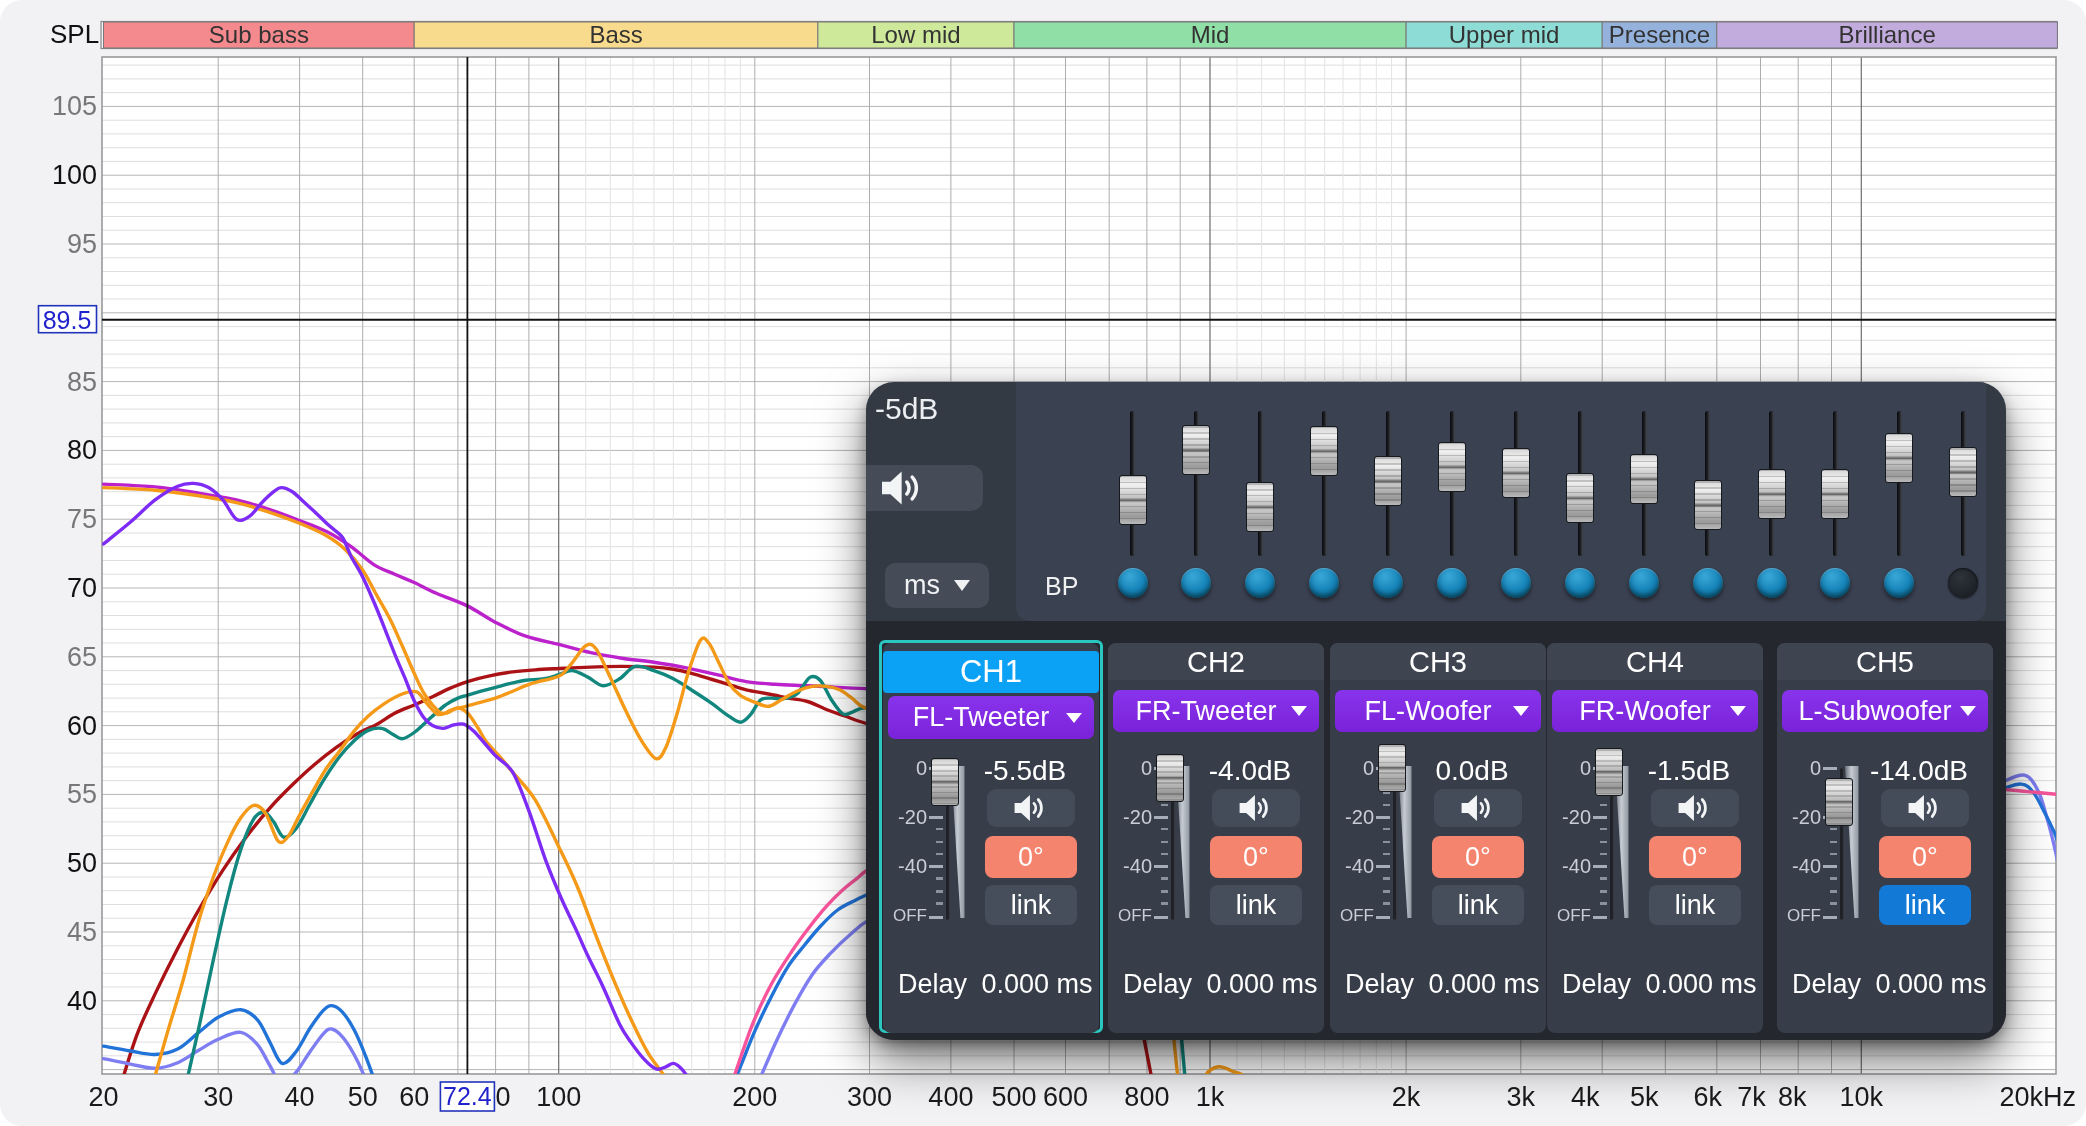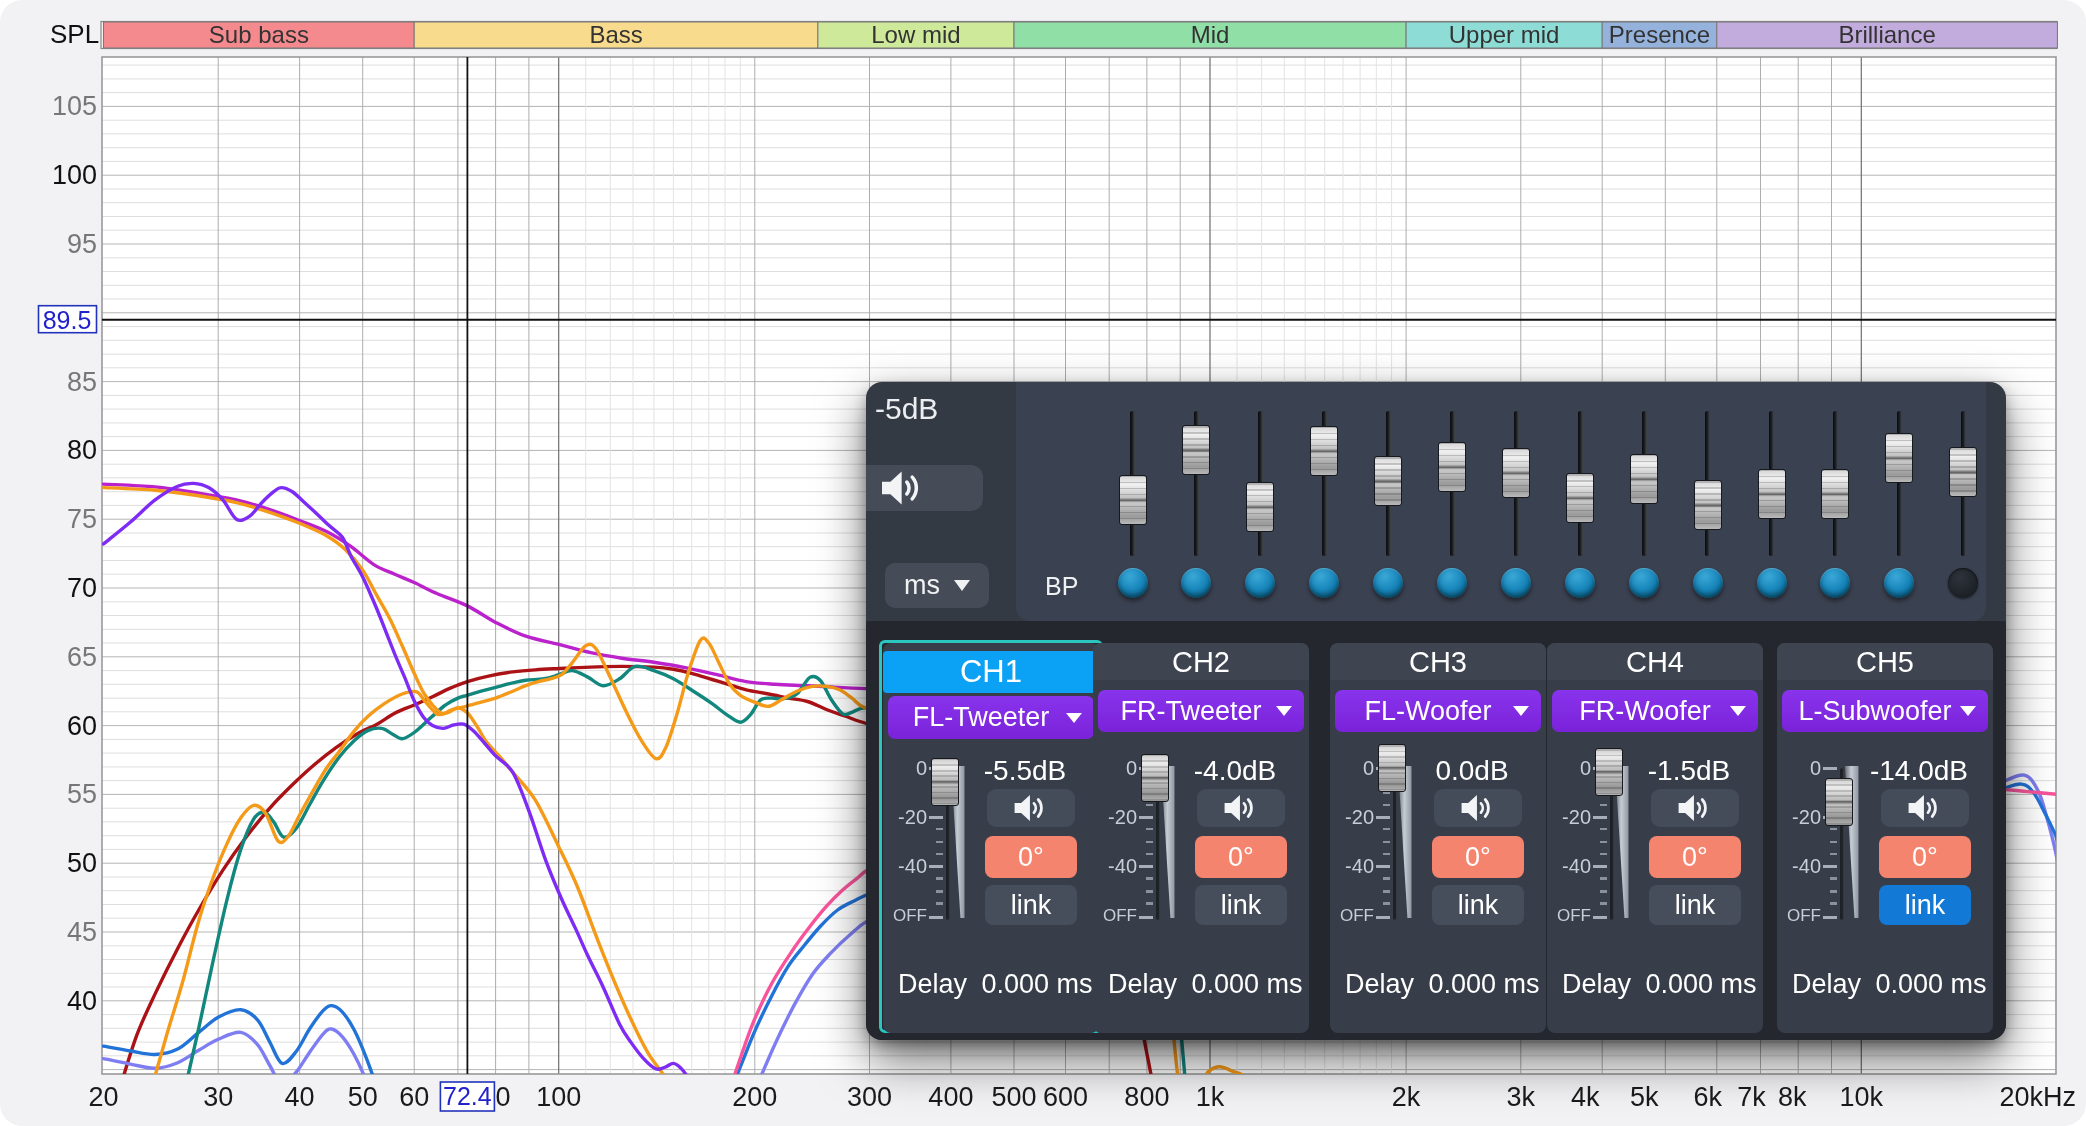--- a/index.html
+++ b/index.html
@@ -1,16 +1,16 @@
 <!DOCTYPE html>
 <html><head><meta charset="utf-8"><style>
 *{margin:0;padding:0;box-sizing:border-box}
 html,body{background:#fff}
 #page{position:relative;width:2086px;height:1126px;background:#f2f2f4;border-radius:22px;overflow:hidden;font-family:"Liberation Sans",sans-serif}
-.panel{position:absolute;left:866px;top:382px;width:1140px;height:658px;background:#343a44;border-radius:16px;overflow:hidden;box-shadow:0 20px 48px rgba(0,0,0,.55), 0 6px 16px -3px rgba(0,0,0,.45)}
+.panel{position:absolute;left:866px;top:382px;width:1140px;height:658px;background:#343a44;border-radius:28px;overflow:hidden;box-shadow:0 20px 48px rgba(0,0,0,.55), 0 6px 16px -3px rgba(0,0,0,.45)}
 .p5db{position:absolute;left:9px;top:10px;font-size:30px;color:#eceef1}
 .mute{position:absolute;left:0;top:83px;width:117px;height:46px;background:#454c58;border-radius:0 12px 12px 0;display:flex;align-items:center}
 .mute svg{margin-left:14px}
 .msdd{position:absolute;left:19px;top:181px;width:104px;height:45px;background:#454c58;border-radius:10px;display:flex;align-items:center;justify-content:center;gap:14px}
 .msdd span{color:#f0f1f3;font-size:27px}
 .tri{width:0;height:0;border-left:8px solid transparent;border-right:8px solid transparent;border-top:11px solid #f0f1f3}
 .sarea{position:absolute;left:150px;top:0;width:970px;height:239px;background:#3a4150;border-radius:0 0 14px 14px}
 .darkzone{position:absolute;left:0;top:239px;width:1140px;height:419px;background:#24272e}
 .bp{position:absolute;left:179px;top:190px;font-size:25px;color:#eef0f2}
 .trk{position:absolute;top:29px;width:5px;height:145px;background:#202329;border-radius:2.5px;box-shadow:inset -1.5px 0 1px rgba(255,255,255,.14), inset 1.5px 0 2px rgba(0,0,0,.7)}
@@ -223,21 +223,21 @@
             <path d="M1.5 9.3h6.2L16 1.8v24.4L7.7 18.7H1.5z" fill="#f3f4f6"></path>
             <path d="M19.8 9.6a6.6 6.6 0 0 1 0 8.8" stroke="#f3f4f6" stroke-width="2.6" stroke-linecap="round"></path>
             <path d="M23.8 6a12 12 0 0 1 0 16" stroke="#f3f4f6" stroke-width="2.6" stroke-linecap="round"></path>
           </svg>
         </div>
         <div class="obtn">0°</div>
         <div class="lbtn">link</div>
         <div class="dlab">Delay</div>
         <div class="dval">0.000 ms</div>
       </div>
-      <div class="strip" style="left:227px">
+      <div class="strip" style="left:242px">
         <div class="shdr">CH2</div>
         <div class="sdd">
           <span>FR-Tweeter</span>
           <i class="tri2"></i>
         </div>
         <div class="flab" style="top:114px;font-size:20px">0</div>
         <div class="tmaj" style="top:124px"></div>
         <div class="flab" style="top:163px;font-size:20px">-20</div>
         <div class="tmaj" style="top:173px"></div>
         <div class="flab" style="top:212px;font-size:20px">-40</div>

